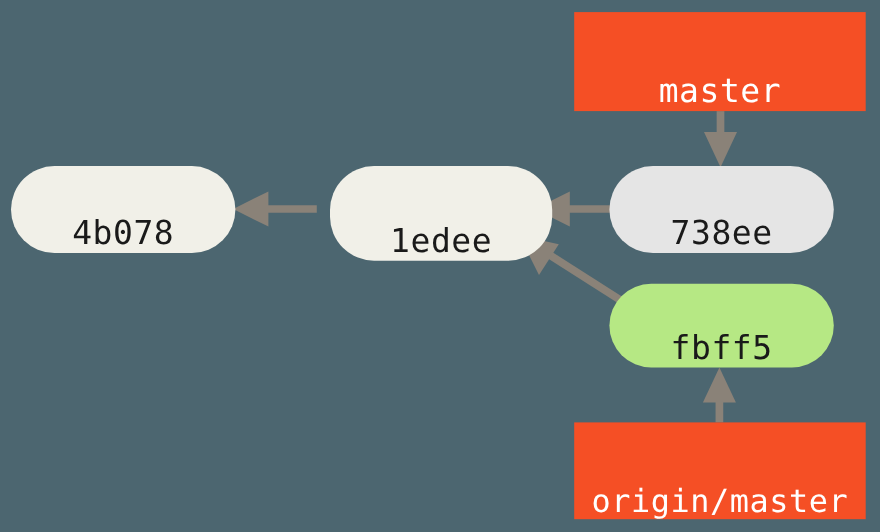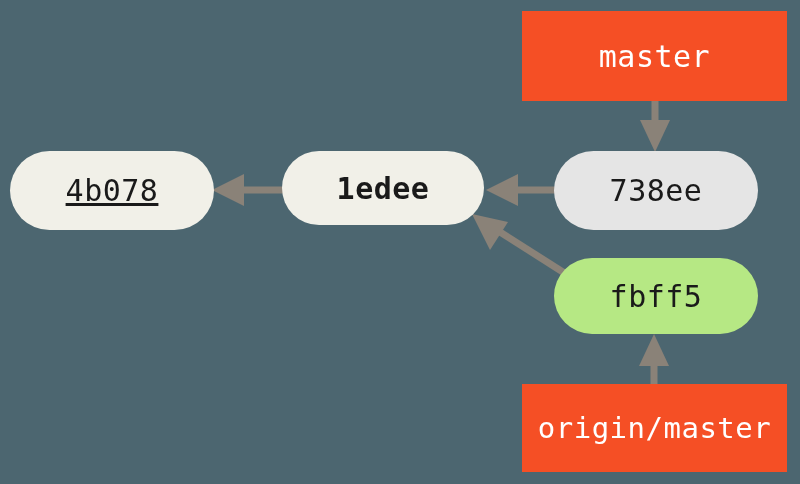--- a/index.html
+++ b/index.html
@@ -22,47 +22,45 @@
   #edge-layer {
     position: absolute;
     left: 0;
     top: 0;
     width: 800px;
     height: 484px;
   }
   .node {
     position: absolute;
     display: flex;
-    align-items: center;
+    align-items: flex-end;
     justify-content: center;
     box-sizing: border-box;
     z-index: 2;
     white-space: nowrap;
     letter-spacing: 0.5px;
   }
   .node-commit {
     border-radius: 40px;
     color: #1a1a1a;
     font-size: 30px;
   }
   .node-ref {
     border-radius: 0;
     color: #ffffff;
     font-size: 30px;
   }
   
   #node-4b078 {
     left: 10px;  top: 151px;  width: 204px;  height: 79px;
     background: #f1f0e8;
-    text-decoration: underline;
   }
   #node-1edee {
-    left: 282px; top: 151px;  width: 202px;  height: 74px;
+    left: 300px; top: 151px;  width: 202px;  height: 86px;
     background: #f1f0e8;
-    font-weight: bold;
   }
   #node-738ee {
     left: 554px; top: 151px;  width: 204px;  height: 79px;
     background: #e5e5e5;
   }
   #node-fbff5 {
     left: 554px; top: 258px;  width: 204px;  height: 76px;
     background: #b6e884;
   }
   

